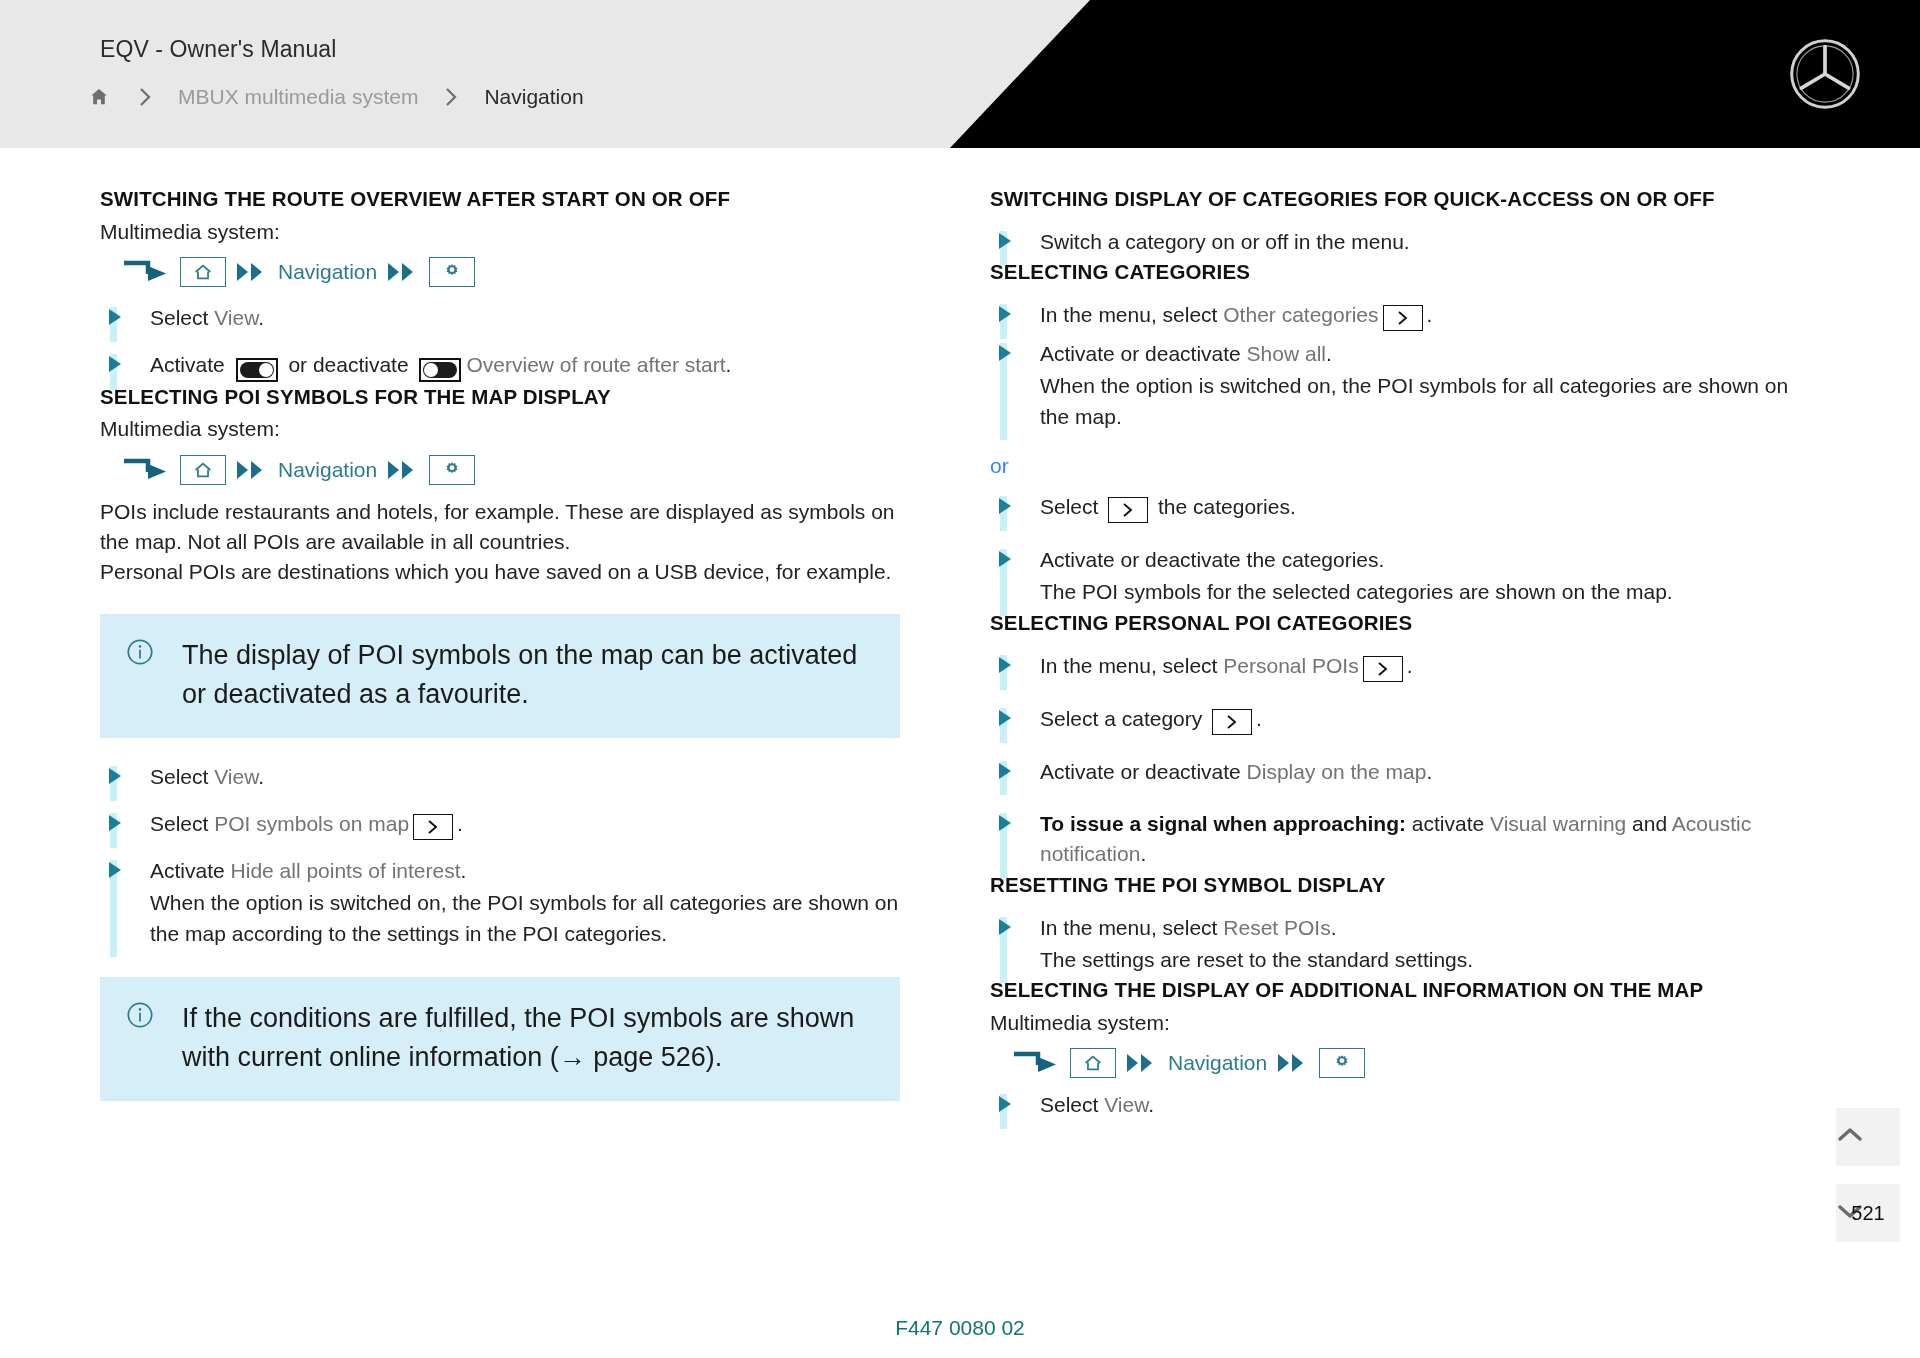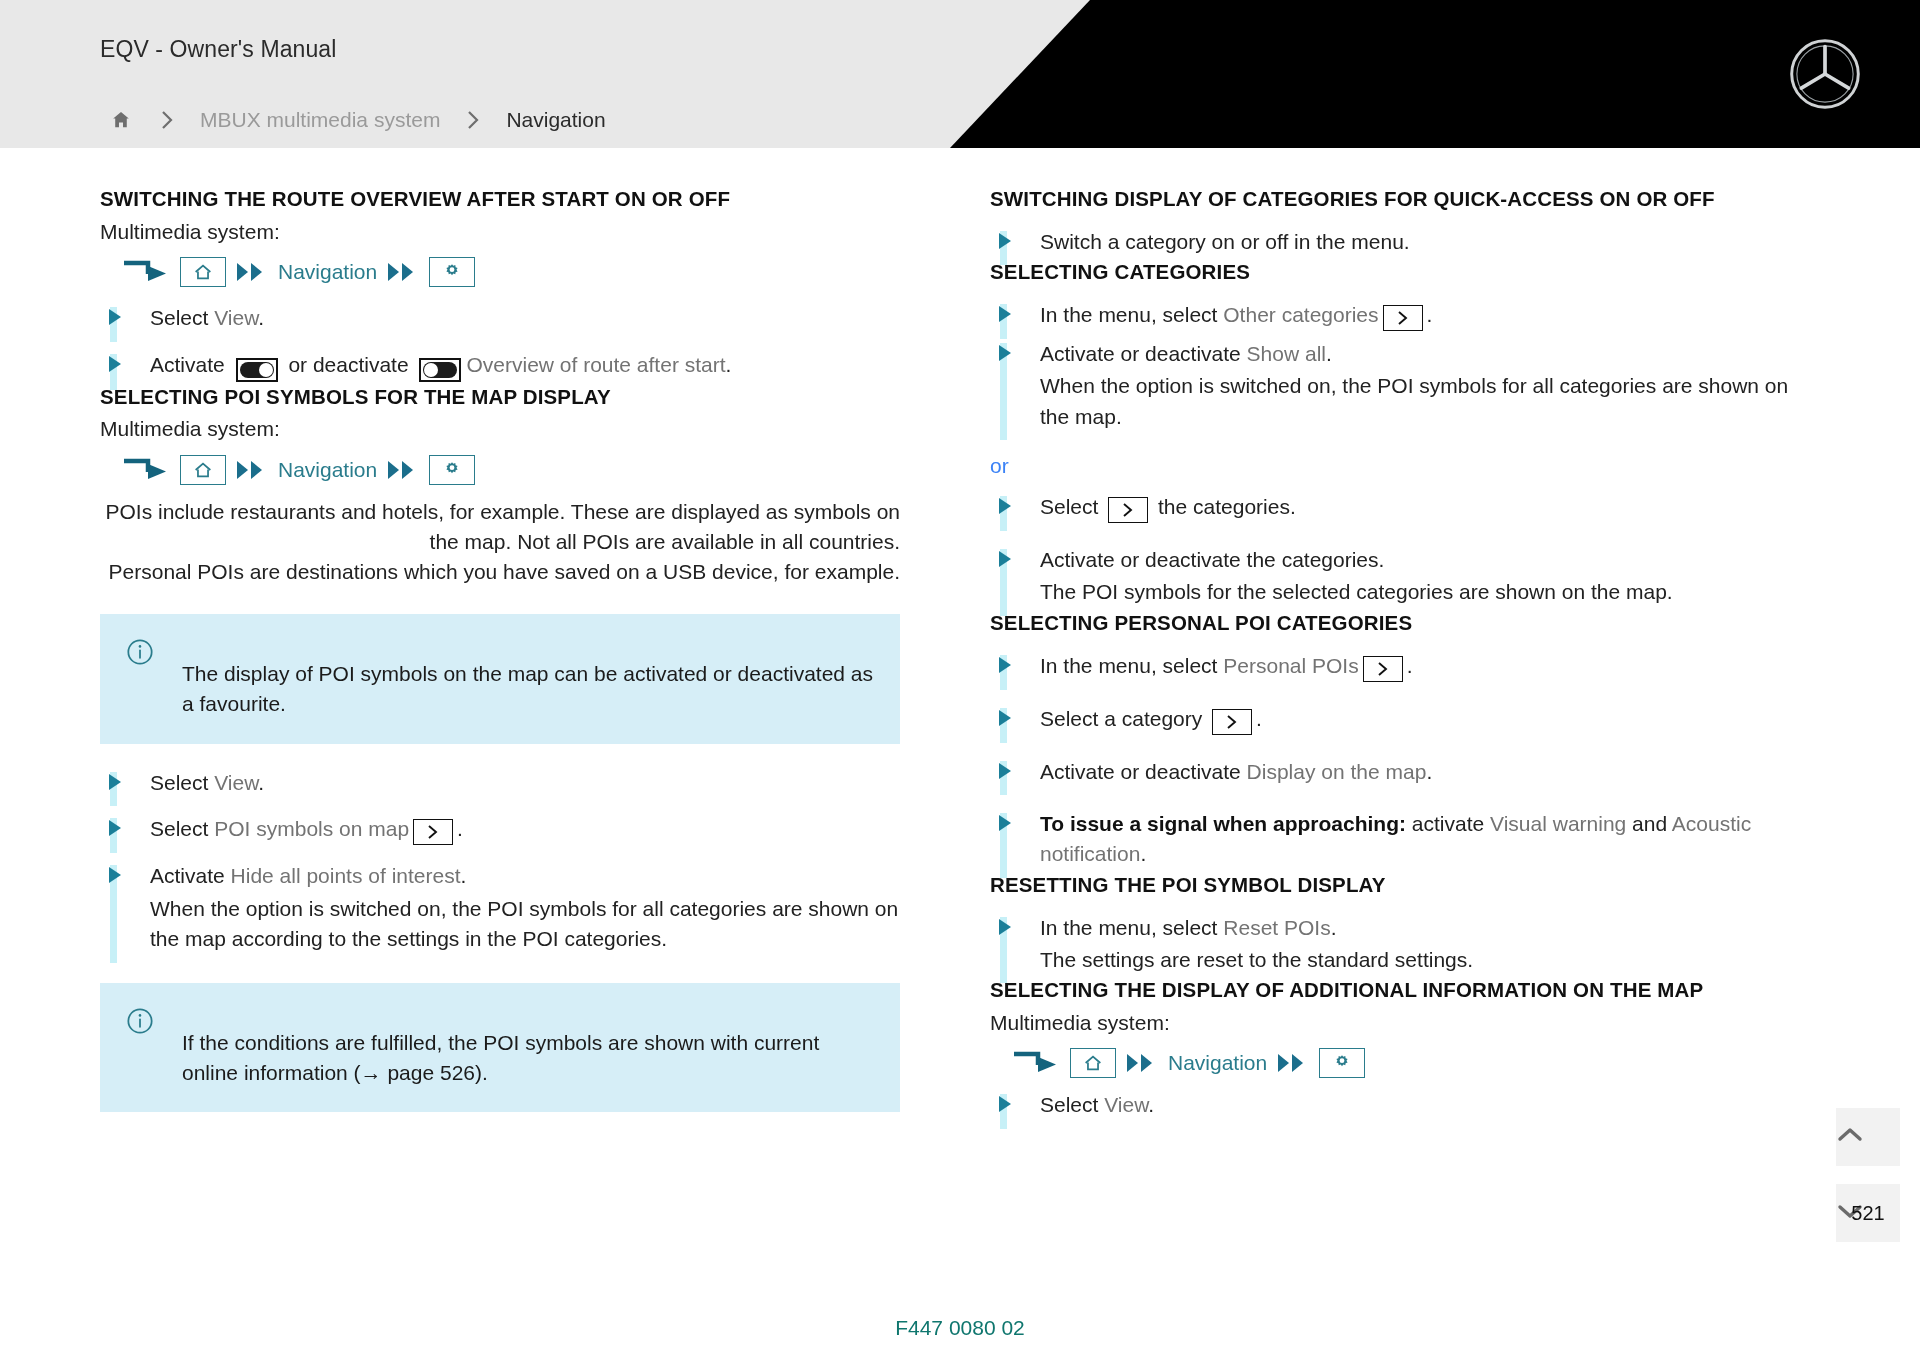--- a/index.html
+++ b/index.html
@@ -29,26 +29,25 @@
   .header-title {
     position: absolute;
     left: 100px; top: 36px;
     font-size: 23px;
     color: #2b2b2b;
     letter-spacing: .1px;
     white-space: nowrap;
   }
   .breadcrumb {
     position: absolute;
-    left: 108px; top: 80px;
+    left: 86px; top: 80px;
     display: flex;
     align-items: center;
     gap: 10px;
     height: 34px;
-    margin-top: 23px;
   }
   .bc-home {
     display: inline-flex;
     align-items: center;
     justify-content: center;
     width: 26px; height: 26px;
     color: #6e6e6e;
   }
   .bc-sep {
     display: inline-flex;
@@ -110,21 +109,21 @@
     margin: 0 0 4px 0;
     line-height: 1.45;
   }
   p.para {
     font-size: 21px;
     color: #222222;
     line-height: 1.45;
     margin: 0 0 0 0;
     max-width: 800px;
   }
-  .para-gap { margin-top: 22px; text-align: right; }
+  .para-gap { margin-top: 22px; }
 
   
   .navpath {
     display: flex;
     align-items: center;
     gap: 10px;
     margin: 8px 0 10px 22px;
     height: 34px;
   }
   .icon-box {
@@ -233,24 +232,23 @@
     padding: 22px 26px 24px 26px;
     margin: 26px 0 0 0;
     max-width: 800px;
   }
   .notebox .i-icon {
     flex: 0 0 56px;
     padding-top: 2px;
     color: #2a7c8c;
   }
   .notebox .note-text {
-    font-size: 21px;
+    font-size: 27px;
     color: #1b1b1b;
     line-height: 1.45;
-    margin-top: 23px;
   }
 
   
   .float-btns {
     position: absolute;
     right: 20px;
     top: 960px;
     width: 64px;
   }
   .fbtn {

